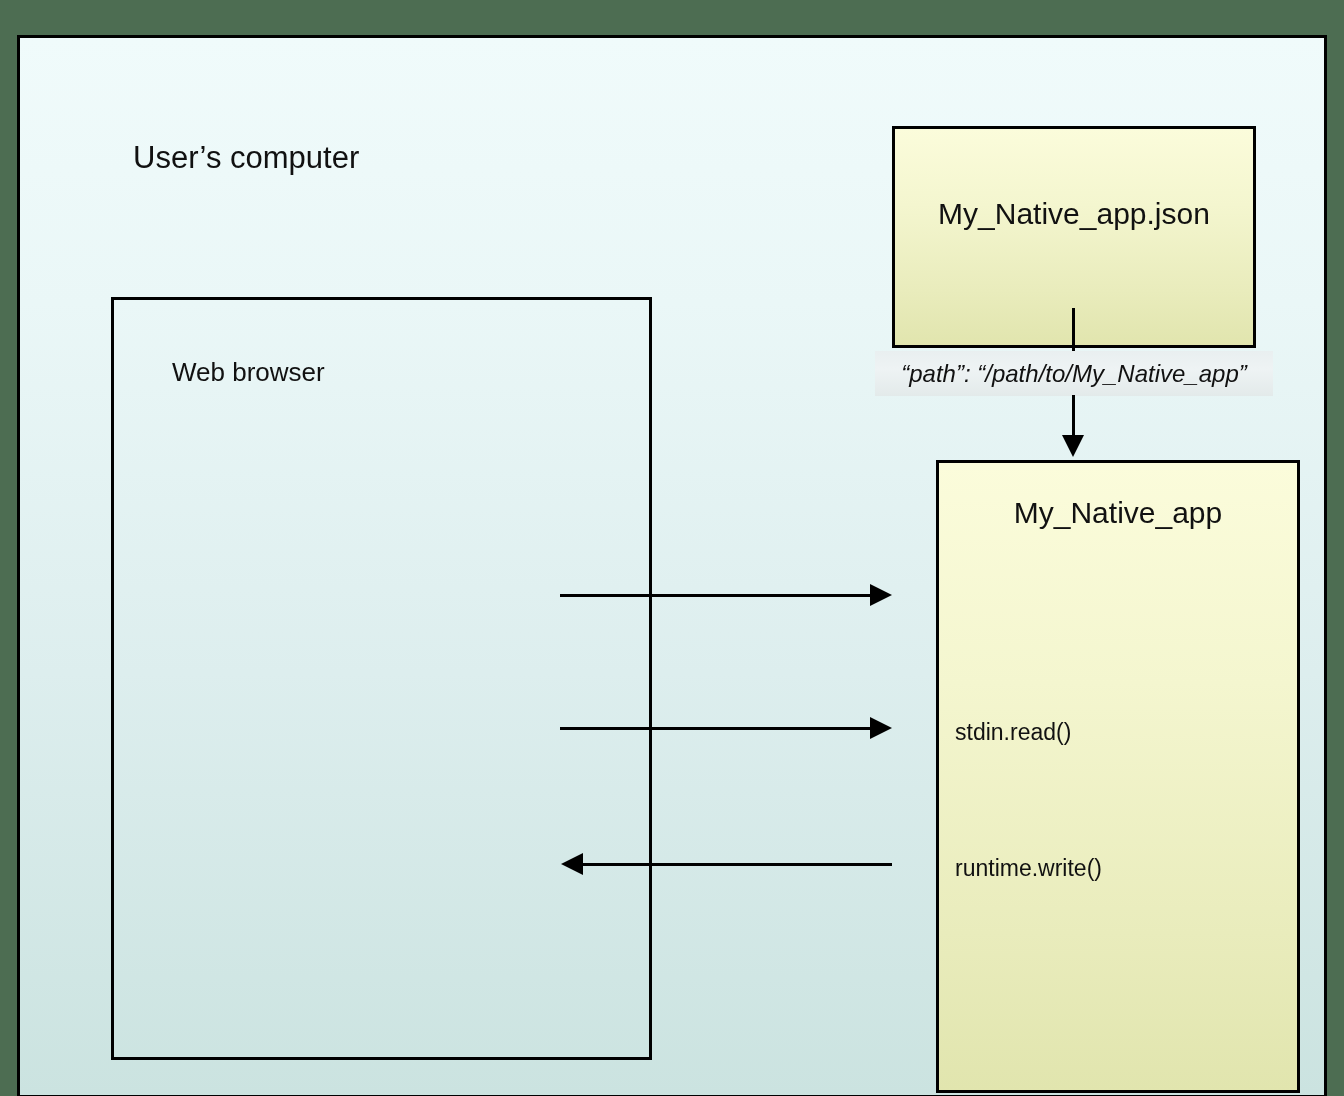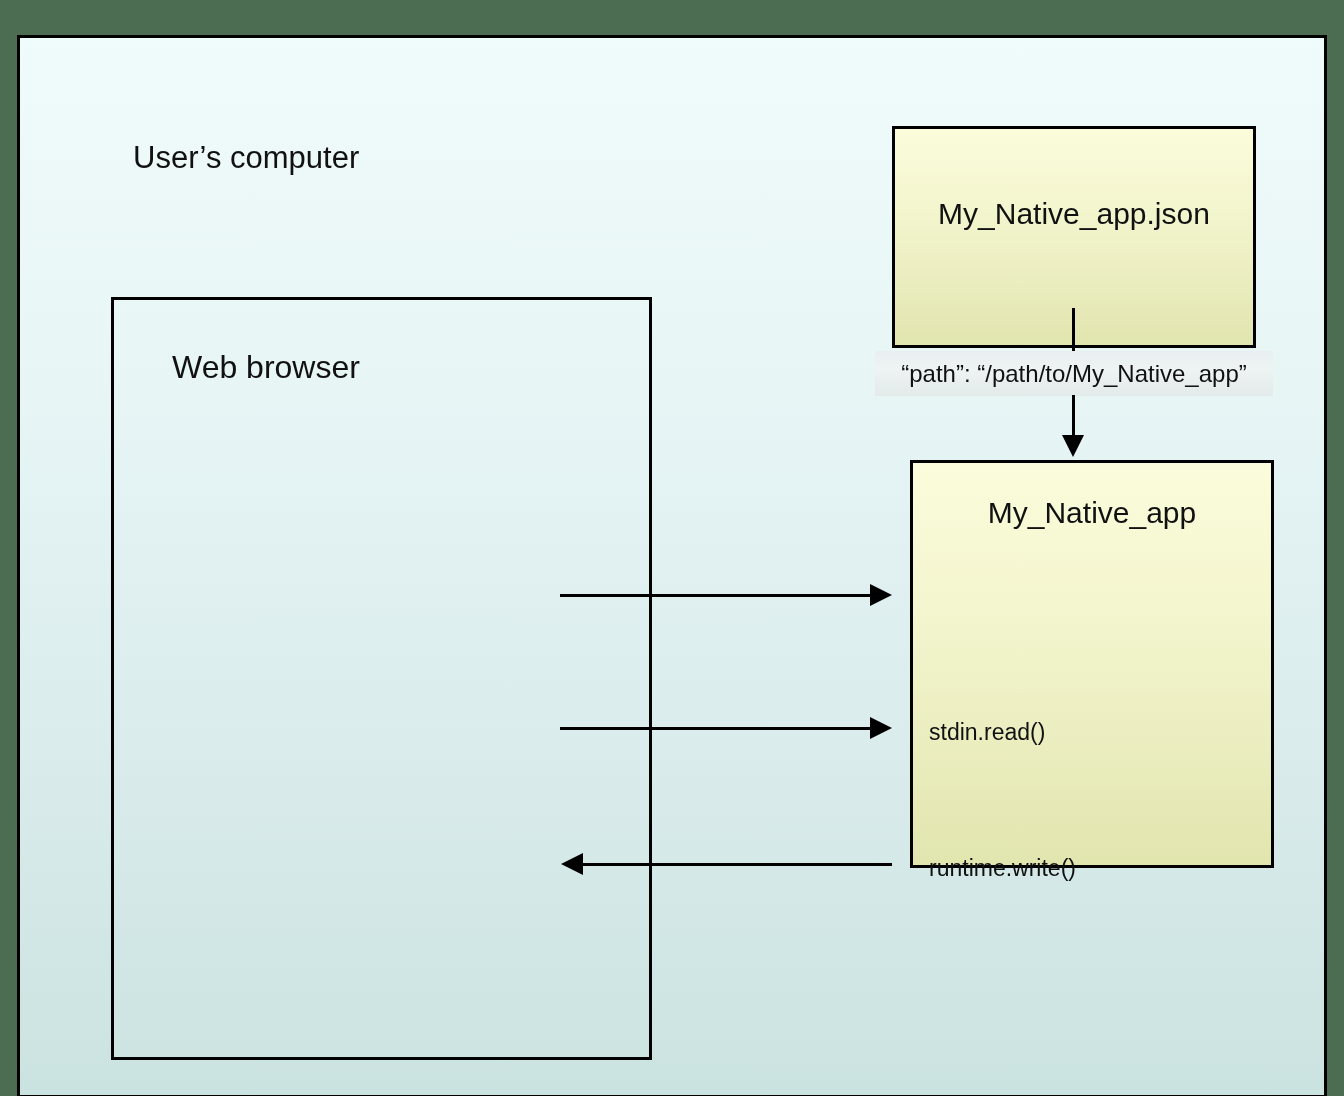--- a/index.html
+++ b/index.html
@@ -55,22 +55,22 @@
     left: 91px;
     top: 259px;
     width: 541px;
     height: 763px;
     border: 3px solid #000;
     box-sizing: border-box;
     background: transparent;
   }
   .title-browser {
     left: 152px;
-    top: 313px;
-    font-size: 32px;
+    top: 321px;
+    font-size: 26px;
   }
 
   
   .ybox {
     position: absolute;
     border: 3px solid #000;
     box-sizing: border-box;
     background: linear-gradient(to bottom, #fbfcdb 0%, #f4f6cf 35%, #e9ecbc 75%, #e1e5ae 100%);
   }
   .ybox-json {
@@ -79,24 +79,24 @@
     width: 364px;
     height: 222px;
   }
   .ybox-ext {
     left: 177px;
     top: 422px;
     width: 363px;
     height: 537px;
   }
   .ybox-native {
-    left: 890px;
+    left: 916px;
     top: 422px;
     width: 364px;
-    height: 408px;
+    height: 633px;
   }
 
   .box-title {
     position: absolute;
     width: 100%;
     text-align: center;
     font-size: 30px;
     color: #111;
     white-space: nowrap;
   }
@@ -186,20 +186,21 @@
   .path-band {
     position: absolute;
     left: 855px;
     top: 313px;
     width: 398px;
     height: 45px;
     background: linear-gradient(to bottom, #e9eff0 0%, #eef3f4 40%, #e3eaea 100%);
     display: flex;
     align-items: center;
     justify-content: center;
+    font-style: italic;
   }
   .path-text {
     font-size: 24px;
     color: #111;
     white-space: nowrap;
   }
 </style>
 </head>
 <body>
 

